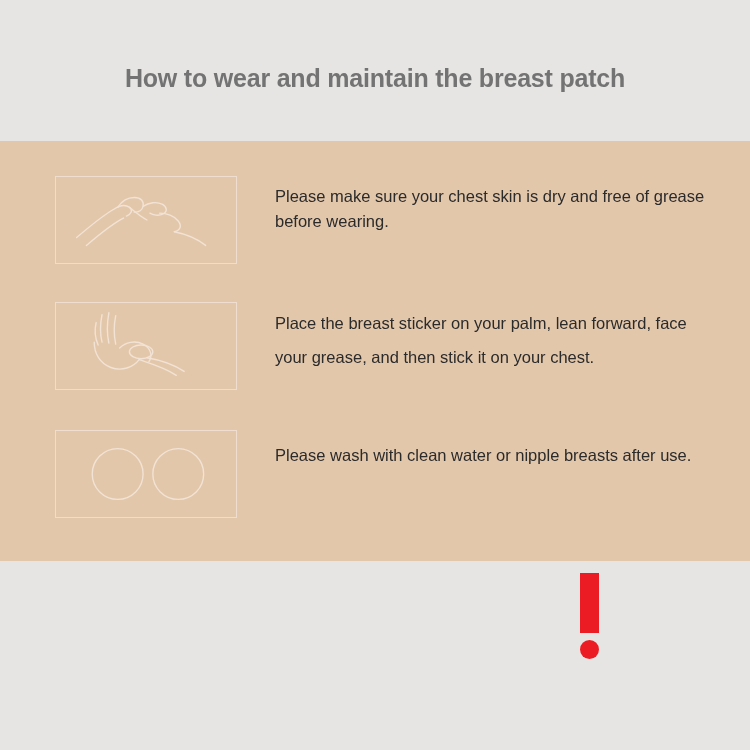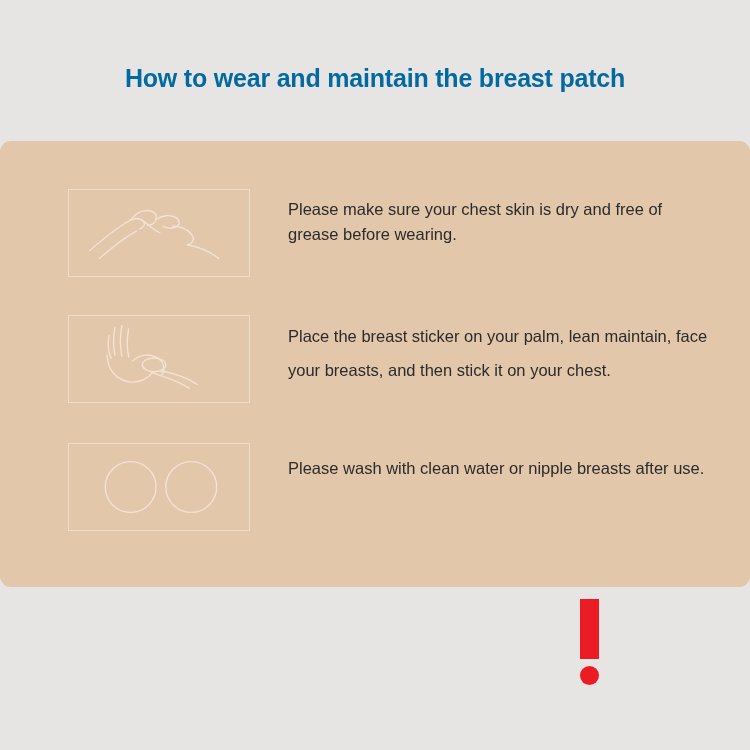--- a/index.html
+++ b/index.html
@@ -24,33 +24,32 @@
   .header {
     height: 141px;
     display: flex;
     align-items: center;
     justify-content: center;
     background: #e6e5e3;
   }
   .header-title {
     font-size: 25px;
     font-weight: bold;
-    color: #0369a1;
+    color: #737373;
     letter-spacing: -0.2px;
     text-align: center;
     margin-top: 16px;
   }
 
   
   .steps-panel {
     position: relative;
     background: #e3c7ab;
     height: 420px;
-    padding: 13px;
-    border-radius: 11px;
+    padding: 0;
   }
   .step {
     display: flex;
     align-items: flex-start;
   }
   .step-1 { padding-top: 35px; }
   .step-2 { padding-top: 38px; }
   .step-3 { padding-top: 40px; }
 
   .thumb {
@@ -143,21 +142,21 @@
             <path d="M60 13 C58 23, 58 33, 60 42"></path>
             <path d="M40 20 C38 28, 39 36, 42 43"></path>
             <path d="M38 40 C38 52, 44 62, 55 66 C66 70, 78 66, 84 58"></path>
             <path d="M64 46 C70 40, 80 38, 88 42 C96 46, 98 54, 94 60"></path>
             <path d="M92 56 C104 58, 118 62, 130 70"></path>
             <path d="M84 58 C96 62, 110 66, 122 74"></path>
             <ellipse cx="86" cy="50" rx="12" ry="7"></ellipse>
           </g>
         </svg>
       </div>
-      <div class="step-text">Place the breast sticker on your palm, lean maintain, face your breasts, and then stick it on your chest.</div>
+      <div class="step-text">Place the breast sticker on your palm, lean forward, face your grease, and then stick it on your chest.</div>
     </div>
 
     <div class="step step-3">
       <div class="thumb">
         <svg viewBox="0 0 182 88" xmlns="http://www.w3.org/2000/svg">
           <g fill="none" stroke="#f2e3d5" stroke-width="1.4">
             <circle cx="62" cy="44" r="26"></circle>
             <circle cx="124" cy="44" r="26"></circle>
           </g>
         </svg>

